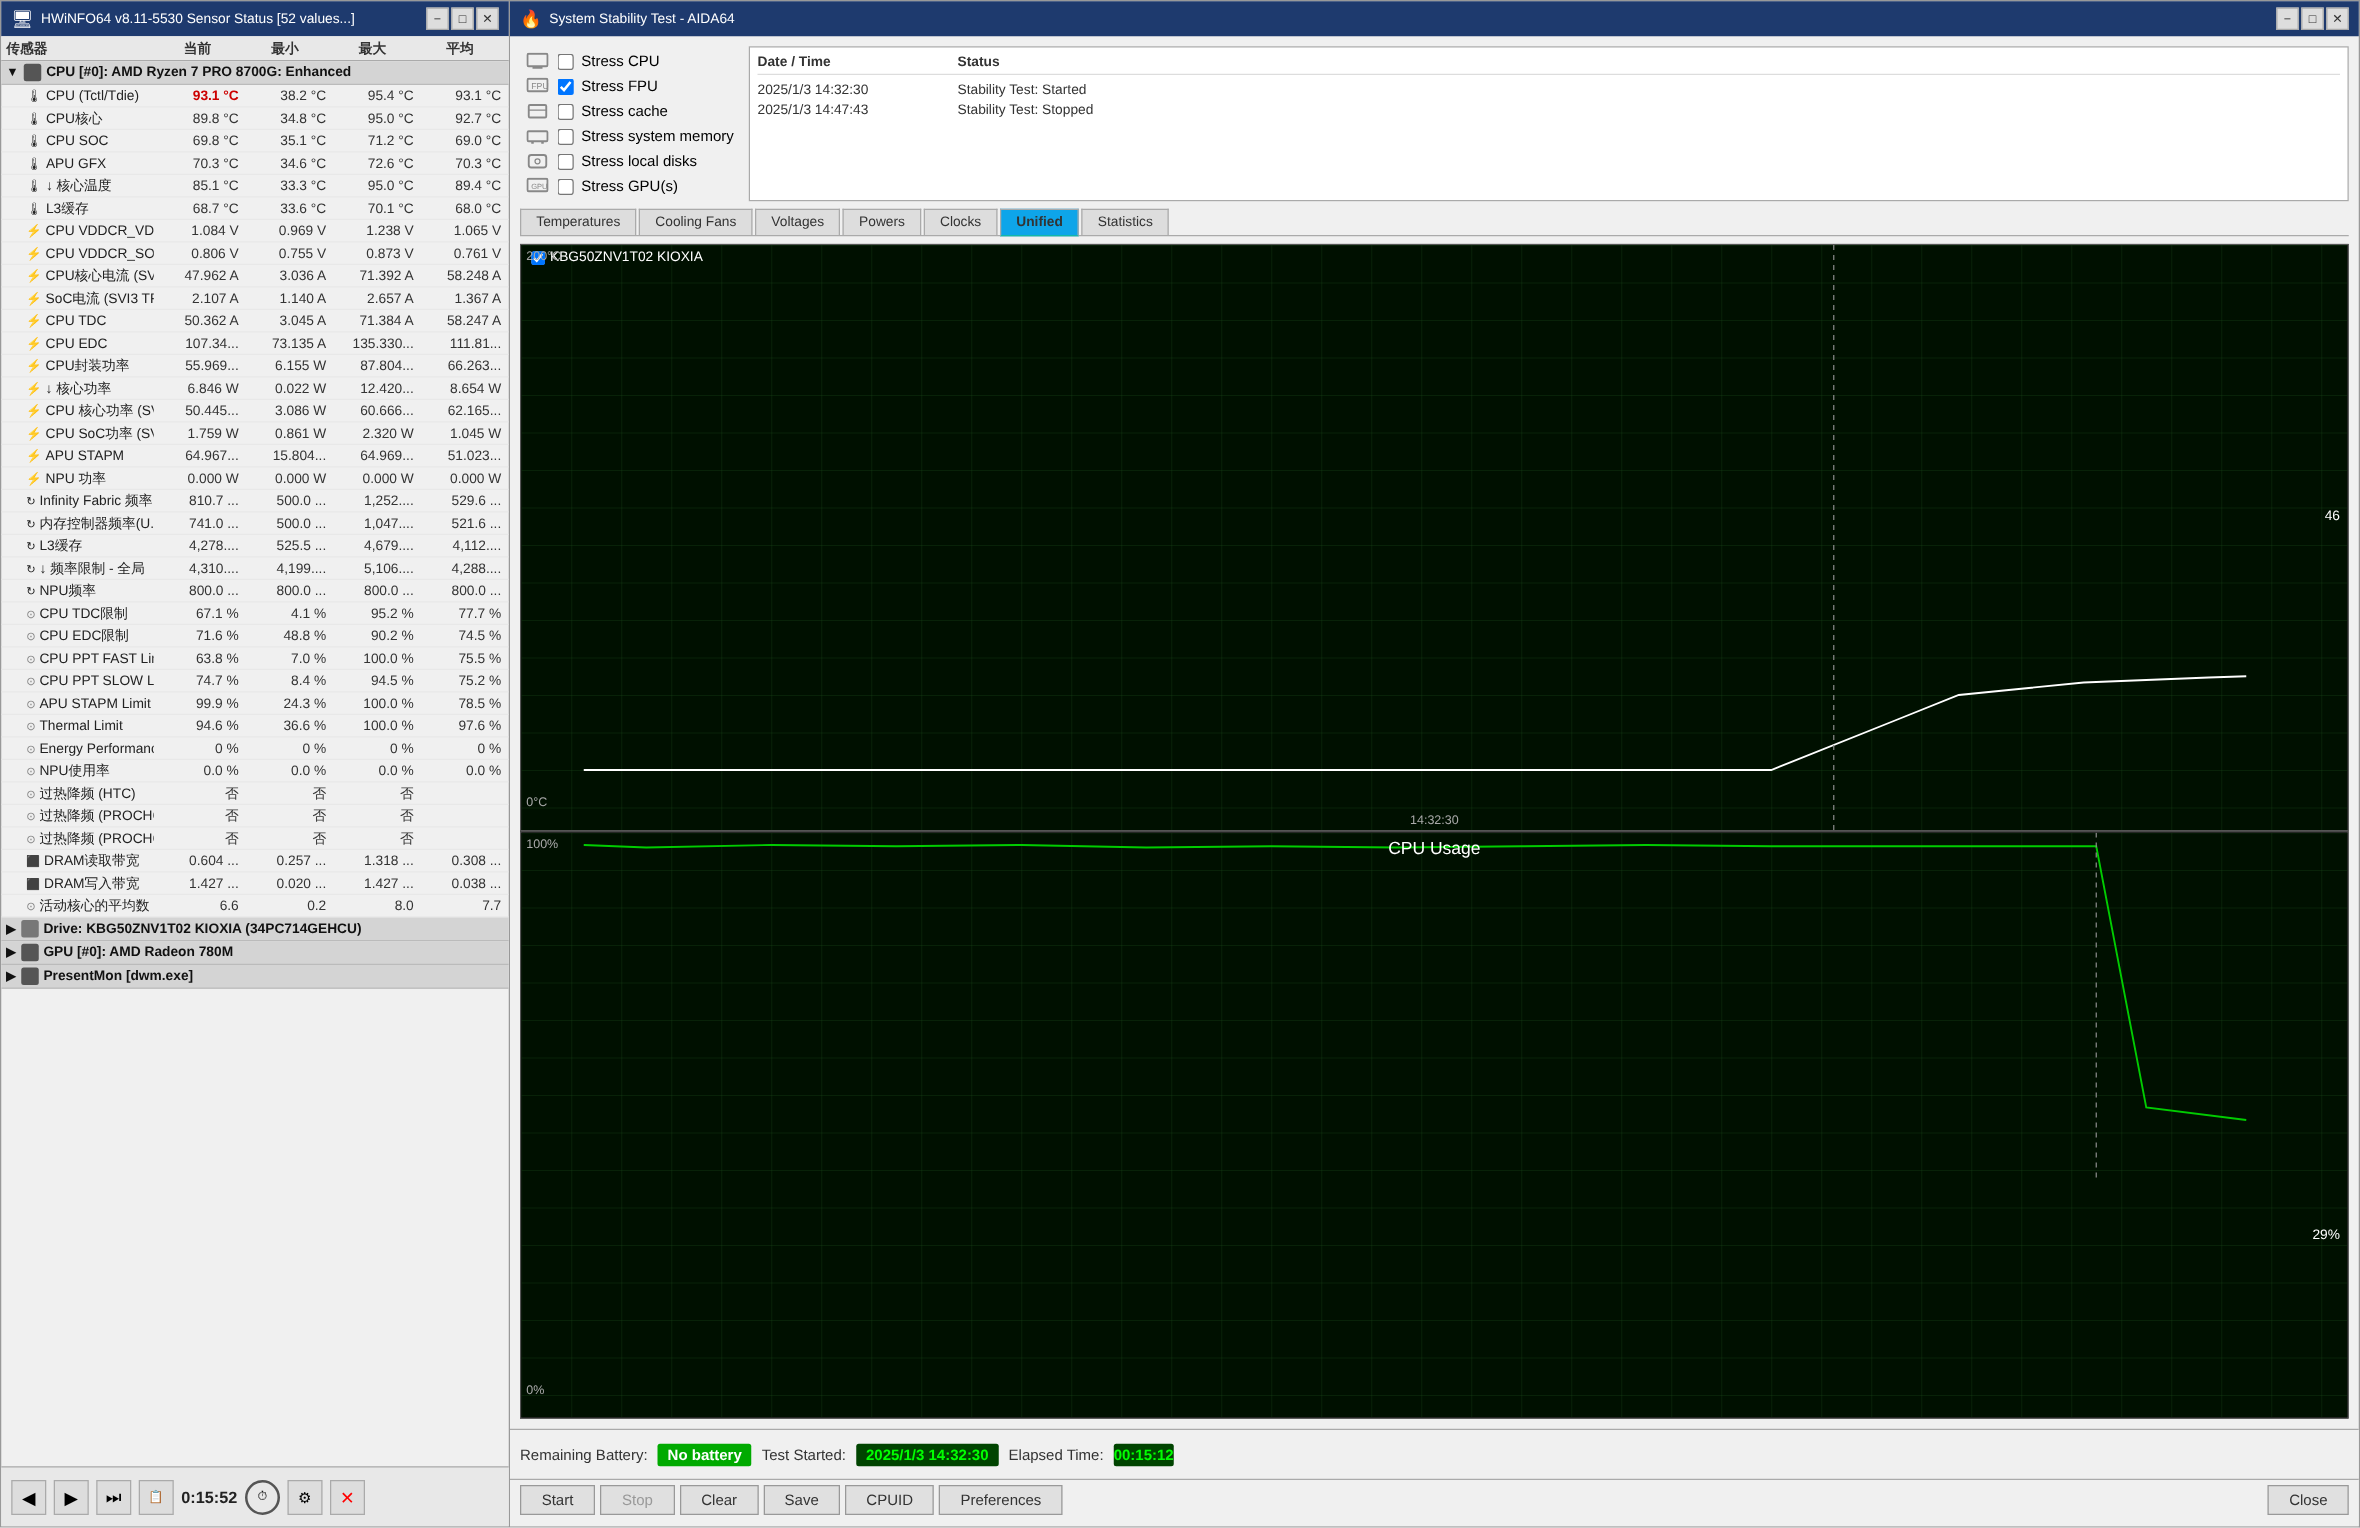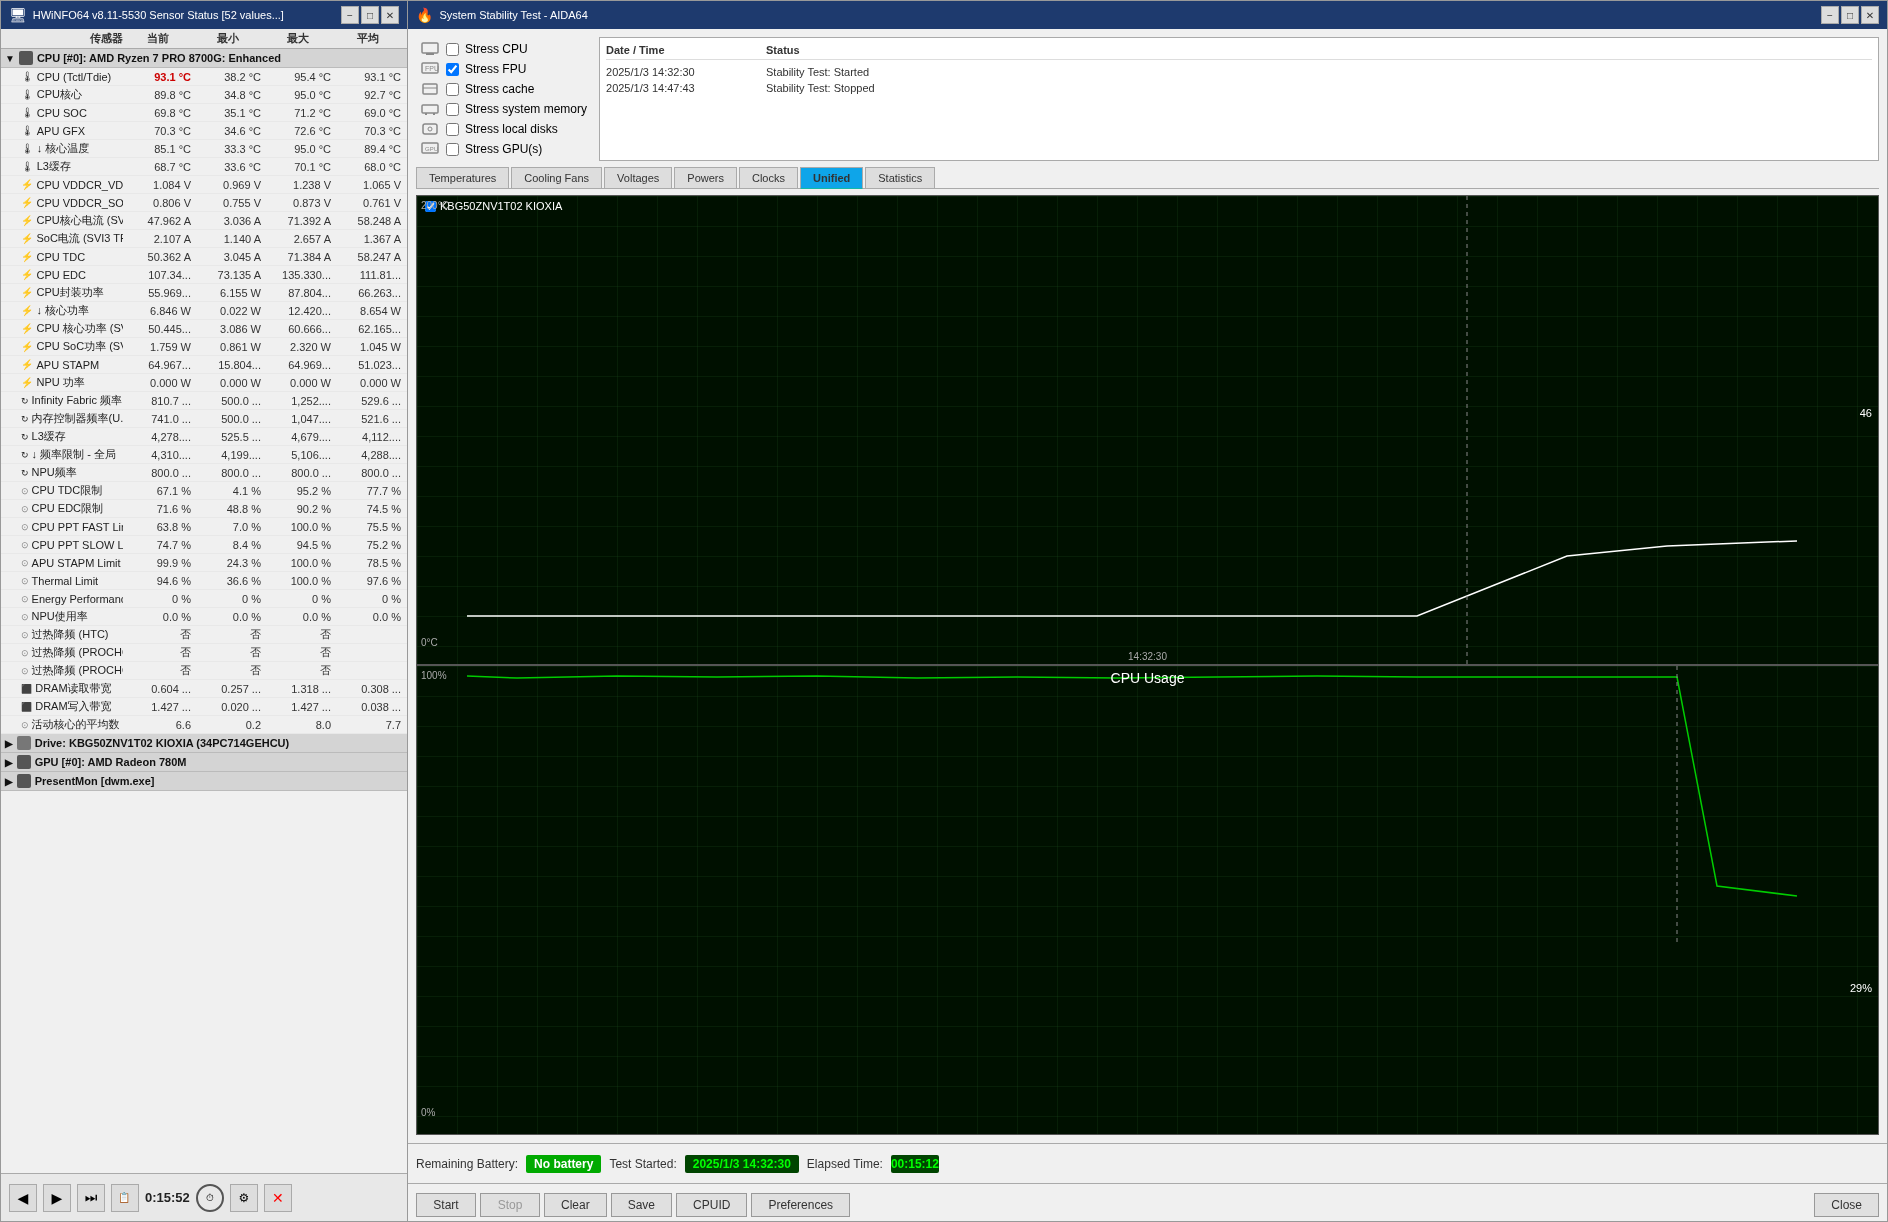--- a/index.html
+++ b/index.html
@@ -32,21 +32,21 @@
       display: grid;
       grid-template-columns: 1fr 70px 70px 70px 70px;
       background: #e8e8e8;
       border-bottom: 1px solid #aaa;
       padding: 2px 4px;
       font-size: 11px;
       font-weight: bold;
       color: #333;
     }
     .hwinfo-table-header span { text-align: center; }
-    .hwinfo-table-header span:first-child { text-align: right; }
+    .hwinfo-table-header span:first-child { text-align: left; }
 
     .hwinfo-scroll {
       flex: 1;
       overflow-y: auto;
       overflow-x: hidden;
     }
     .hwinfo-scroll::-webkit-scrollbar { width: 8px; }
     .hwinfo-scroll::-webkit-scrollbar-track { background: #ddd; }
     .hwinfo-scroll::-webkit-scrollbar-thumb { background: #aaa; }
 
@@ -198,21 +198,21 @@
     }
     .battery-label { font-size: 12px; color: #333; }
     .battery-value { background: #00aa00; color: white; padding: 2px 8px; font-size: 12px; font-weight: bold; border-radius: 2px; }
     .test-started-label { font-size: 12px; color: #333; }
     .test-started-value { background: #004400; color: #00ff00; padding: 2px 8px; font-size: 12px; font-weight: bold; border-radius: 2px; }
     .elapsed-label { font-size: 12px; color: #333; }
     .elapsed-value { background: #004400; color: #00ff00; padding: 2px 0; font-size: 12px; font-weight: bold; border-radius: 2px; }
 
     .aida-action-bar {
       display: flex;
-      align-items: flex-end;
+      align-items: flex-start;
       padding: 4px 8px;
       gap: 4px;
       border-top: 1px solid #aaa;
       background: #f0f0f0;
       height: 38px;
     }
     .action-btn {
       padding: 4px 16px;
       border: 1px solid #999;
       background: #e0e0e0;

